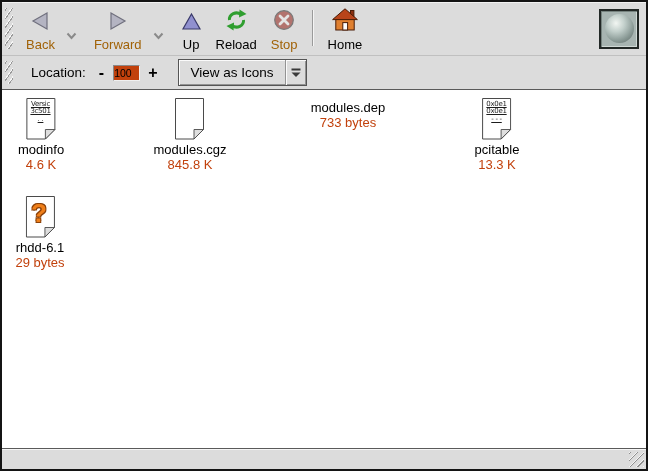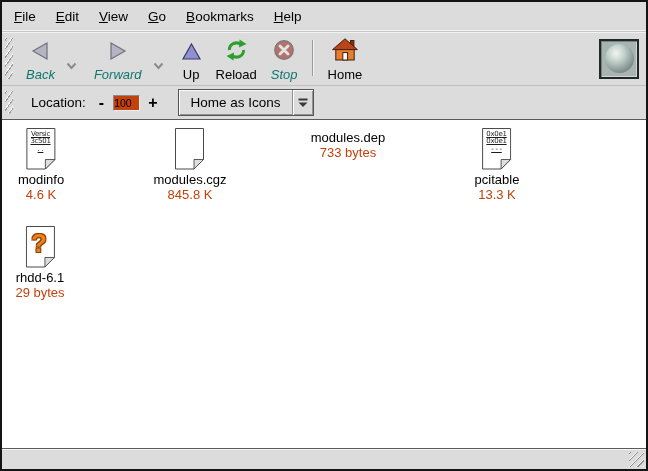--- a/index.html
+++ b/index.html
@@ -17,21 +17,21 @@
   .menubar { height:30px; display:flex; align-items:center; padding-left:2px; border-bottom:1px solid #c6c6c6; box-shadow: inset 0 -1px 0 #f2f2f2; }
   .menu-item { padding:5px 10px; font-size:13.5px; cursor:default; }
   
   .toolbar { height:54px; display:flex; align-items:flex-start; border-bottom:1px solid #c0c0c0; box-shadow: inset 0 1px 0 #f2f2f2; }
   .handle {
     width:8px; margin:6px 2px 6px 3px; align-self:stretch;
     background:repeating-linear-gradient(125deg, #f6f6f6 0 1px, #9a9a9a 1px 2px, transparent 2px 5px);
   }
   .tool-btn { display:flex; flex-direction:column; align-items:center; justify-content:flex-end; height:46px; margin-top:4px; padding:0 5px; cursor:default; }
   .tool-btn .tlabel { font-size:13px; margin-top:3px; line-height:14px; }
-  .tool-btn.disabled .tlabel { color:#0f766e;font-style:italic; }
+  .tool-btn.disabled .tlabel { color:#a16207; }
   .drop-chevron { margin-top:22px; padding:2px; }
   .tool-sep { width:0; border-left:1px solid #9a9a9a; border-right:1px solid #f4f4f4; height:36px; margin:8px 9px 0 9px; }
   .throbber-box {
     margin-left:auto; margin-right:7px; align-self:center;
     width:40px; height:40px; background:#a7b4b1;
     border:2px solid #222826;
     box-shadow: inset 1px 1px 0 #76837f, inset -1px -1px 0 #cfd8d5;
     display:flex; align-items:center; justify-content:center;
   }
   .throbber-sphere {
@@ -91,28 +91,20 @@
     position:absolute; right:2px; bottom:2px; width:15px; height:15px;
     background:repeating-linear-gradient(135deg, #f4f4f4 0 1px, #8f8f8f 1px 2px, transparent 2px 5px);
     cursor:nwse-resize;
   }
 </style>
 </head>
 <body>
 
 <div class="window">
 
-  <div class="menubar">
-    <span class="menu-item"><u>F</u>ile</span>
-    <span class="menu-item"><u>E</u>dit</span>
-    <span class="menu-item"><u>V</u>iew</span>
-    <span class="menu-item"><u>G</u>o</span>
-    <span class="menu-item"><u>B</u>ookmarks</span>
-    <span class="menu-item"><u>H</u>elp</span>
-  </div>
 
   <div class="toolbar">
     <div class="handle"></div>
 
     <div class="tool-btn disabled" style="margin-left:6px;">
       <span>
         <svg width="21" height="20" viewBox="0 0 21 20">
             <polygon points="17,2 3,10 17,18" fill="#b4b4c2" stroke="#70707e" stroke-width="1.2"></polygon>
           </svg>
       </span>
@@ -188,21 +180,21 @@
     </div>
   </div>
 
   <div class="locbar">
     <div class="loc-handle"></div>
     <span class="loc-label">Location:</span>
     <span class="zoom-btn zoom-out">-</span>
     <span class="zoom-level">100</span>
     <span class="zoom-btn zoom-in">+</span>
     <div class="view-menu">
-      <span class="view-label">Home as Icons</span>
+      <span class="view-label">View as Icons</span>
       <span class="view-arrow-zone">
         <svg width="10" height="9" viewBox="0 0 10 9">
           <rect x="0.5" y="0.5" width="9" height="2" fill="#3a3a3a"></rect>
           <polygon points="0.5,4.5 9.5,4.5 5,9" fill="#3a3a3a"></polygon>
         </svg>
       </span>
     </div>
   </div>
 
   <div class="file-area">

